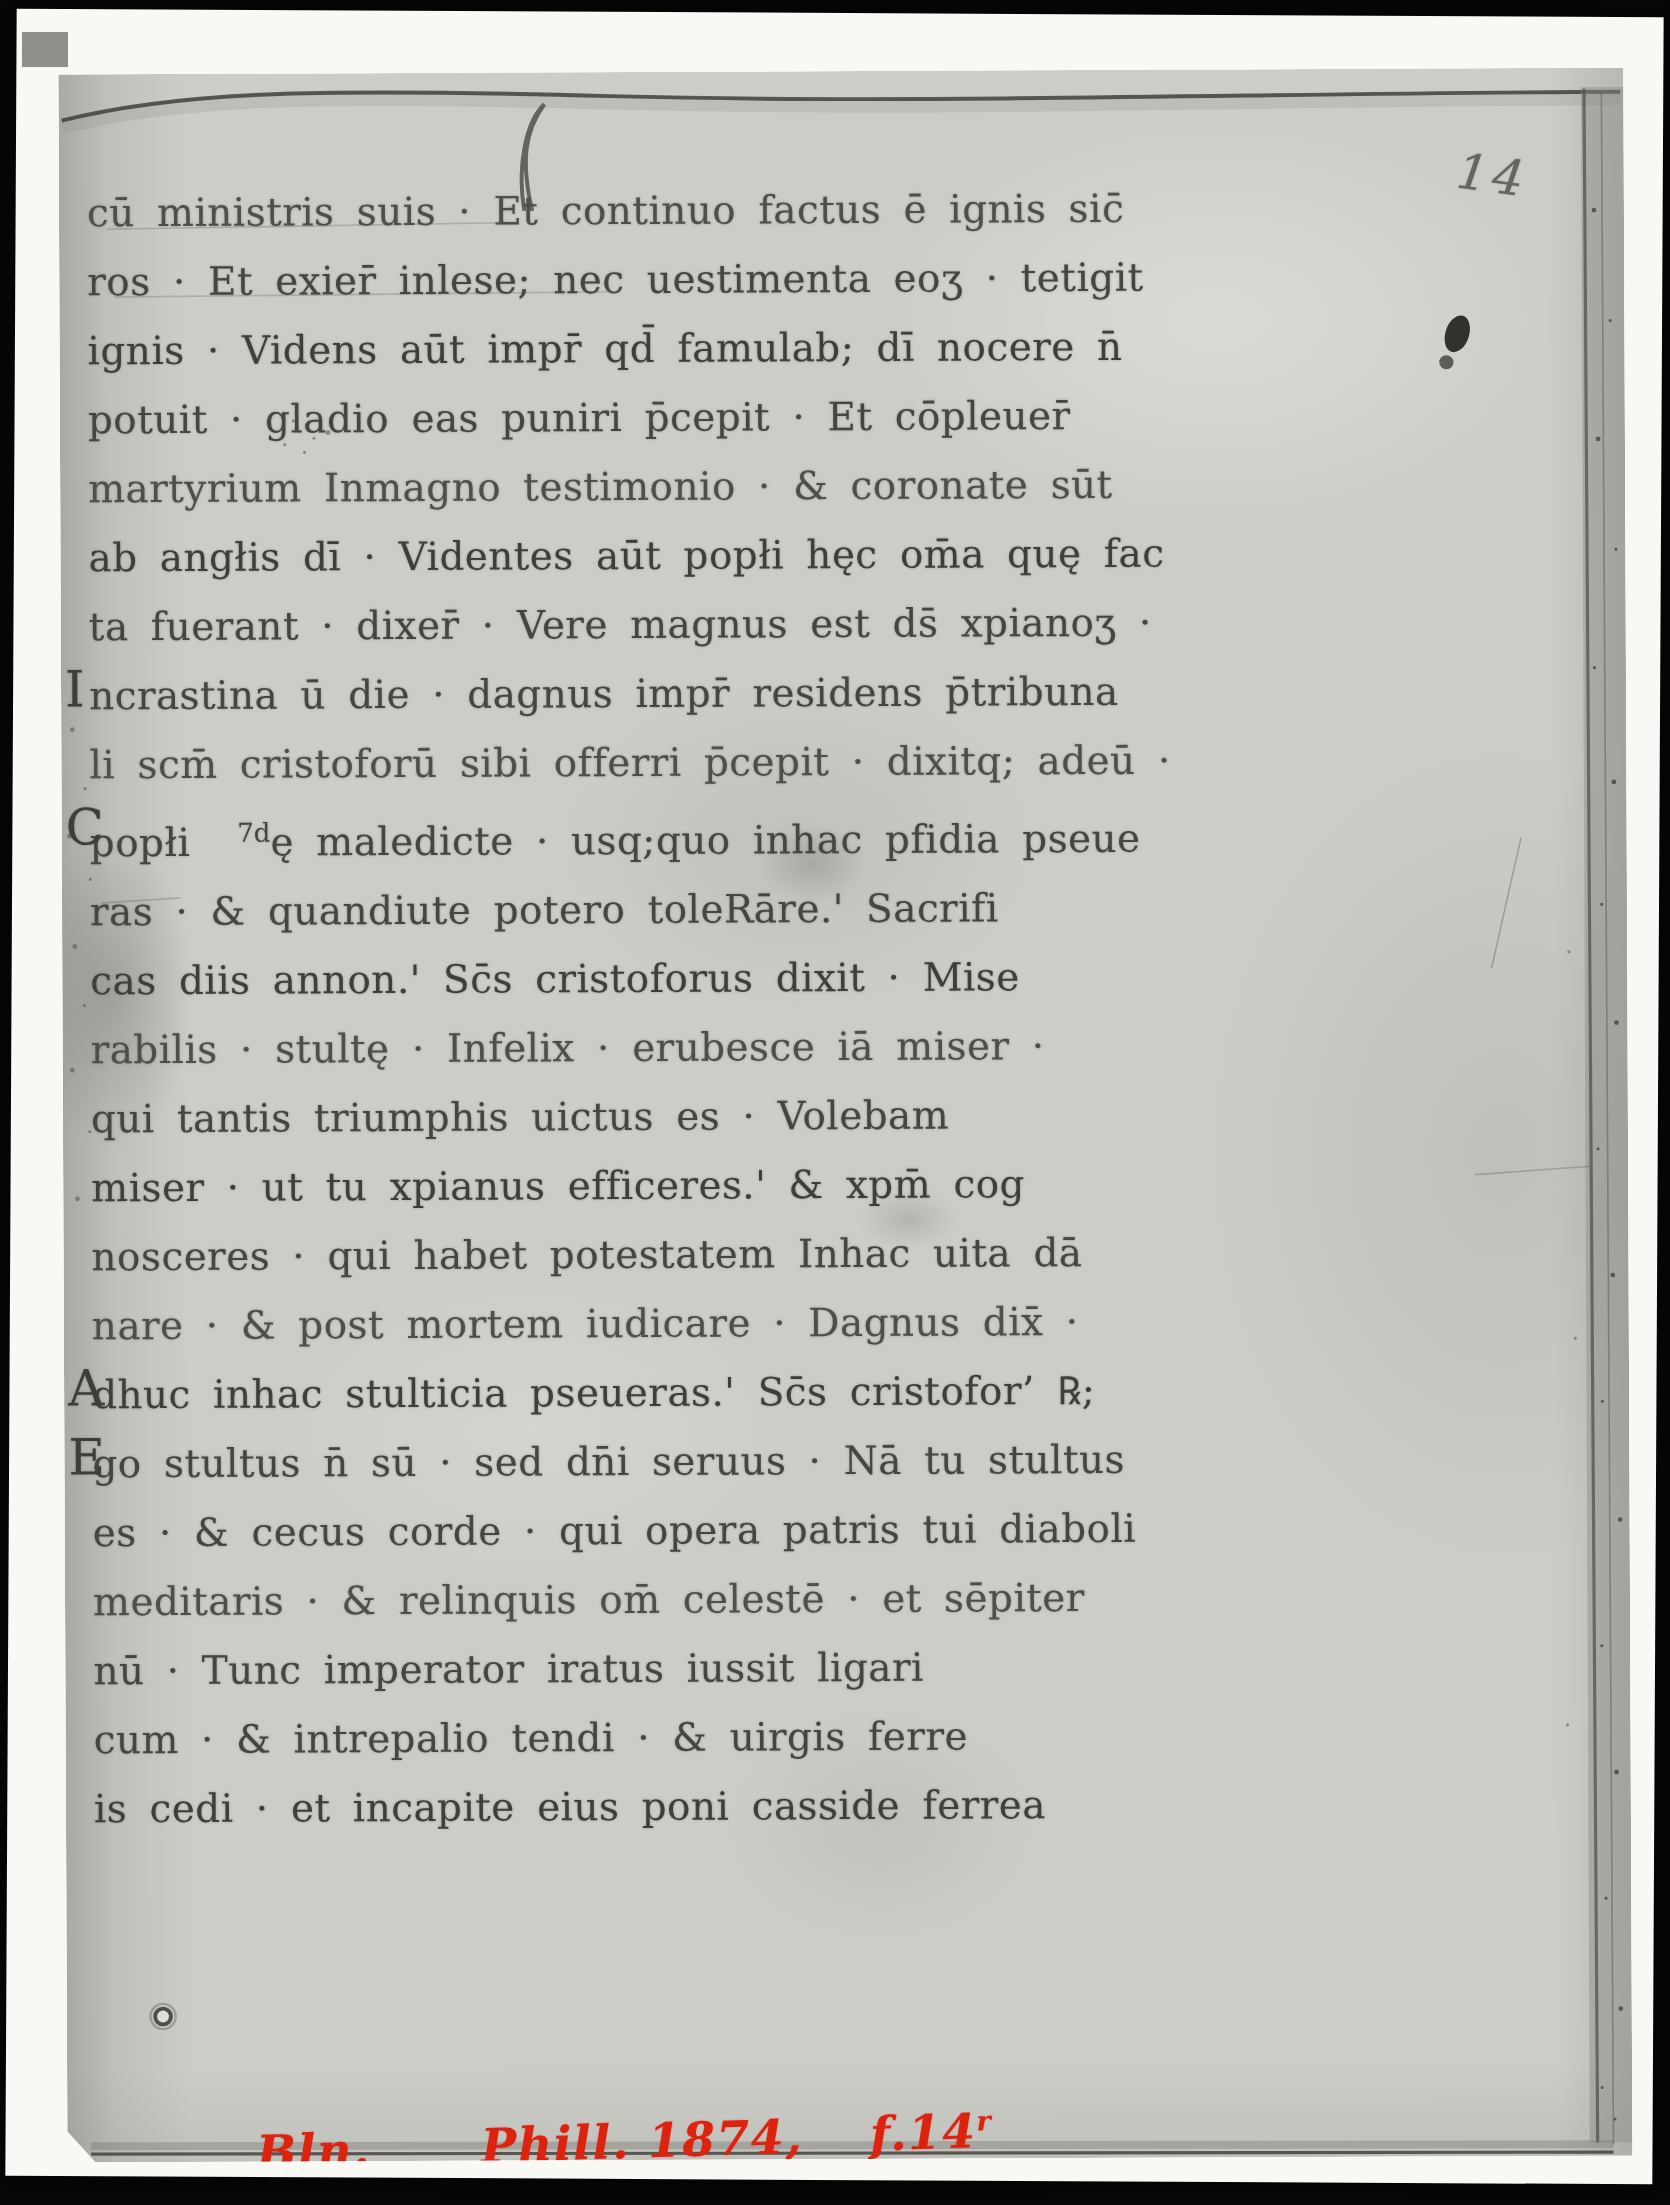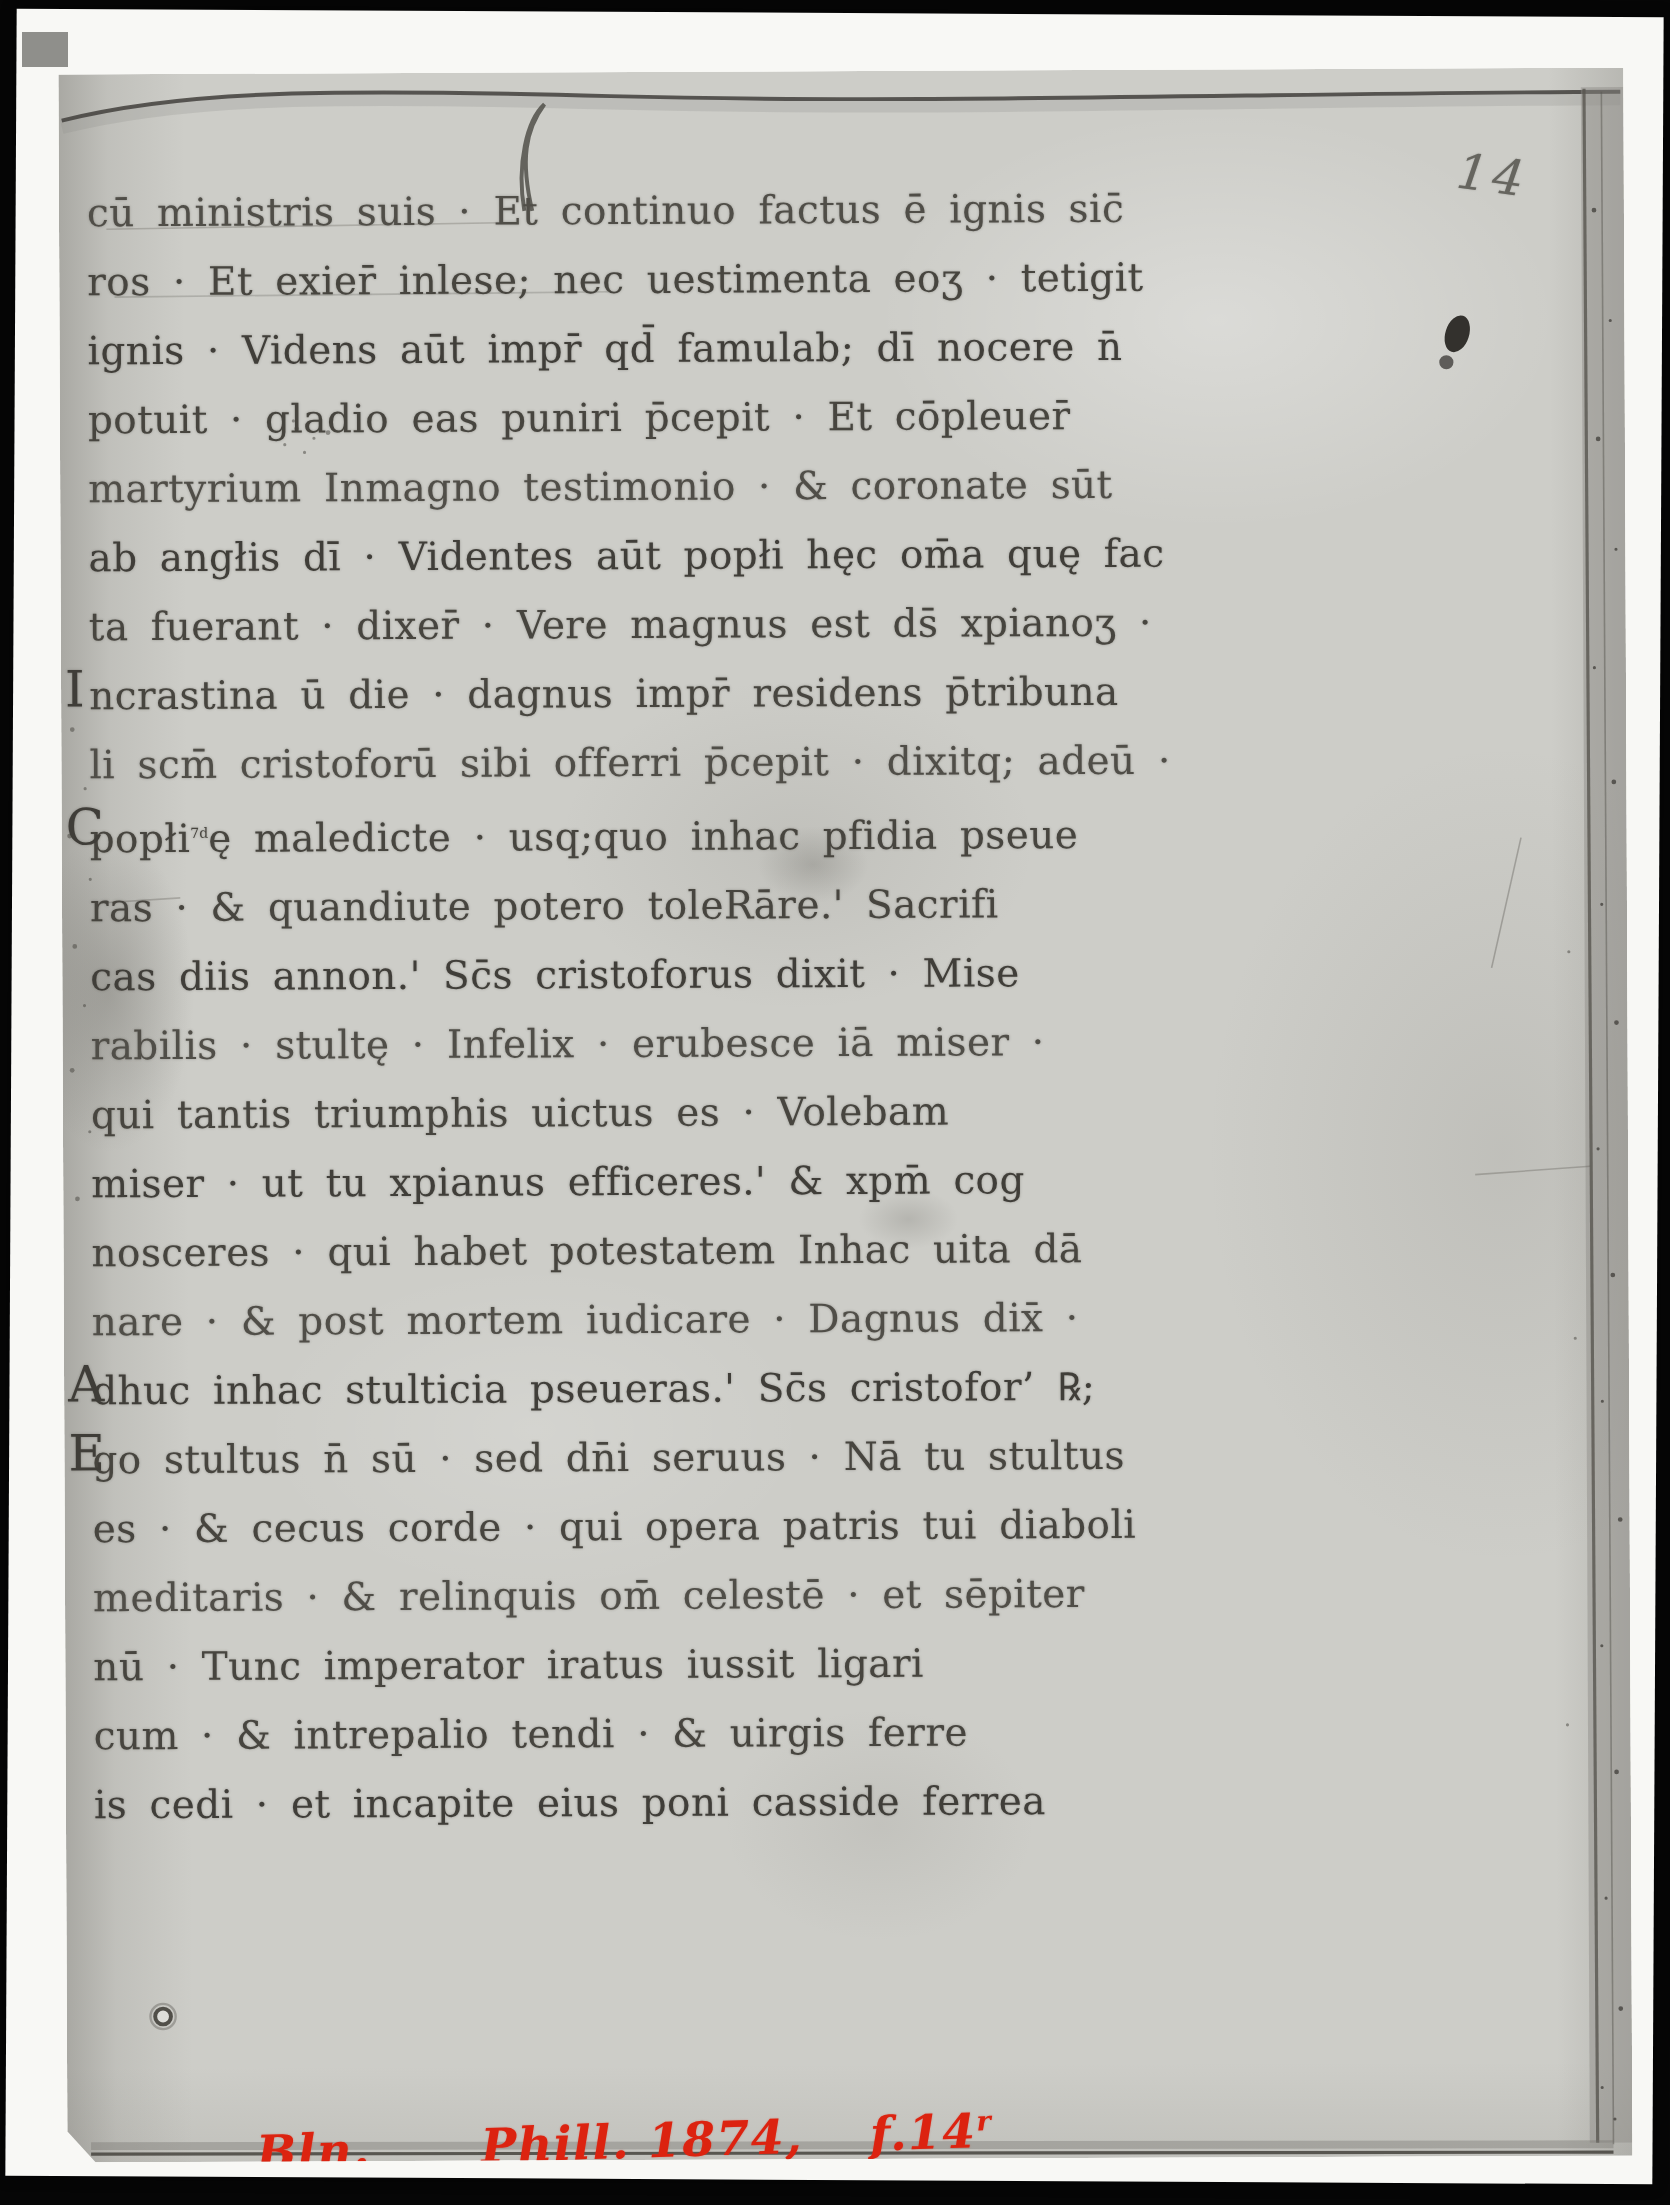--- a/index.html
+++ b/index.html
@@ -40,21 +40,21 @@
     font-size:39px;line-height:69px;color:#47453f;
     word-spacing:9.5px;letter-spacing:0.4px;
     text-shadow:0 0 2.4px rgba(70,66,60,.42);
   }
   .line{position:relative;white-space:nowrap;}
   .line:nth-child(3n){color:#403e39;}
   .line:nth-child(4n+1){color:#504e48;}
   .line .initial{
     position:absolute;left:-24px;top:-6.3px;font-size:50px;color:#3f3d38;
   }
-  .line sup.insert{font-size:14px;vertical-align:super;letter-spacing:0;}
+  .line sup.insert{font-size:26px;vertical-align:super;letter-spacing:0;margin-left:47px;}
   .folio{
     position:absolute;left:1398px;top:79px;z-index:2;
     font-size:49px;font-style:italic;letter-spacing:4.7px;color:#66655f;
     transform:rotate(8deg);text-shadow:0 0 1.6px rgba(100,100,95,.5);
   }
   .shelfmark{
     position:absolute;left:189px;top:2042px;z-index:3;
     font-size:47px;font-style:italic;font-weight:bold;color:#dc2310;
     transform:rotate(-1.5deg);letter-spacing:1.6px;
     text-shadow:0 0 1.6px rgba(220,35,16,.45);white-space:nowrap;

